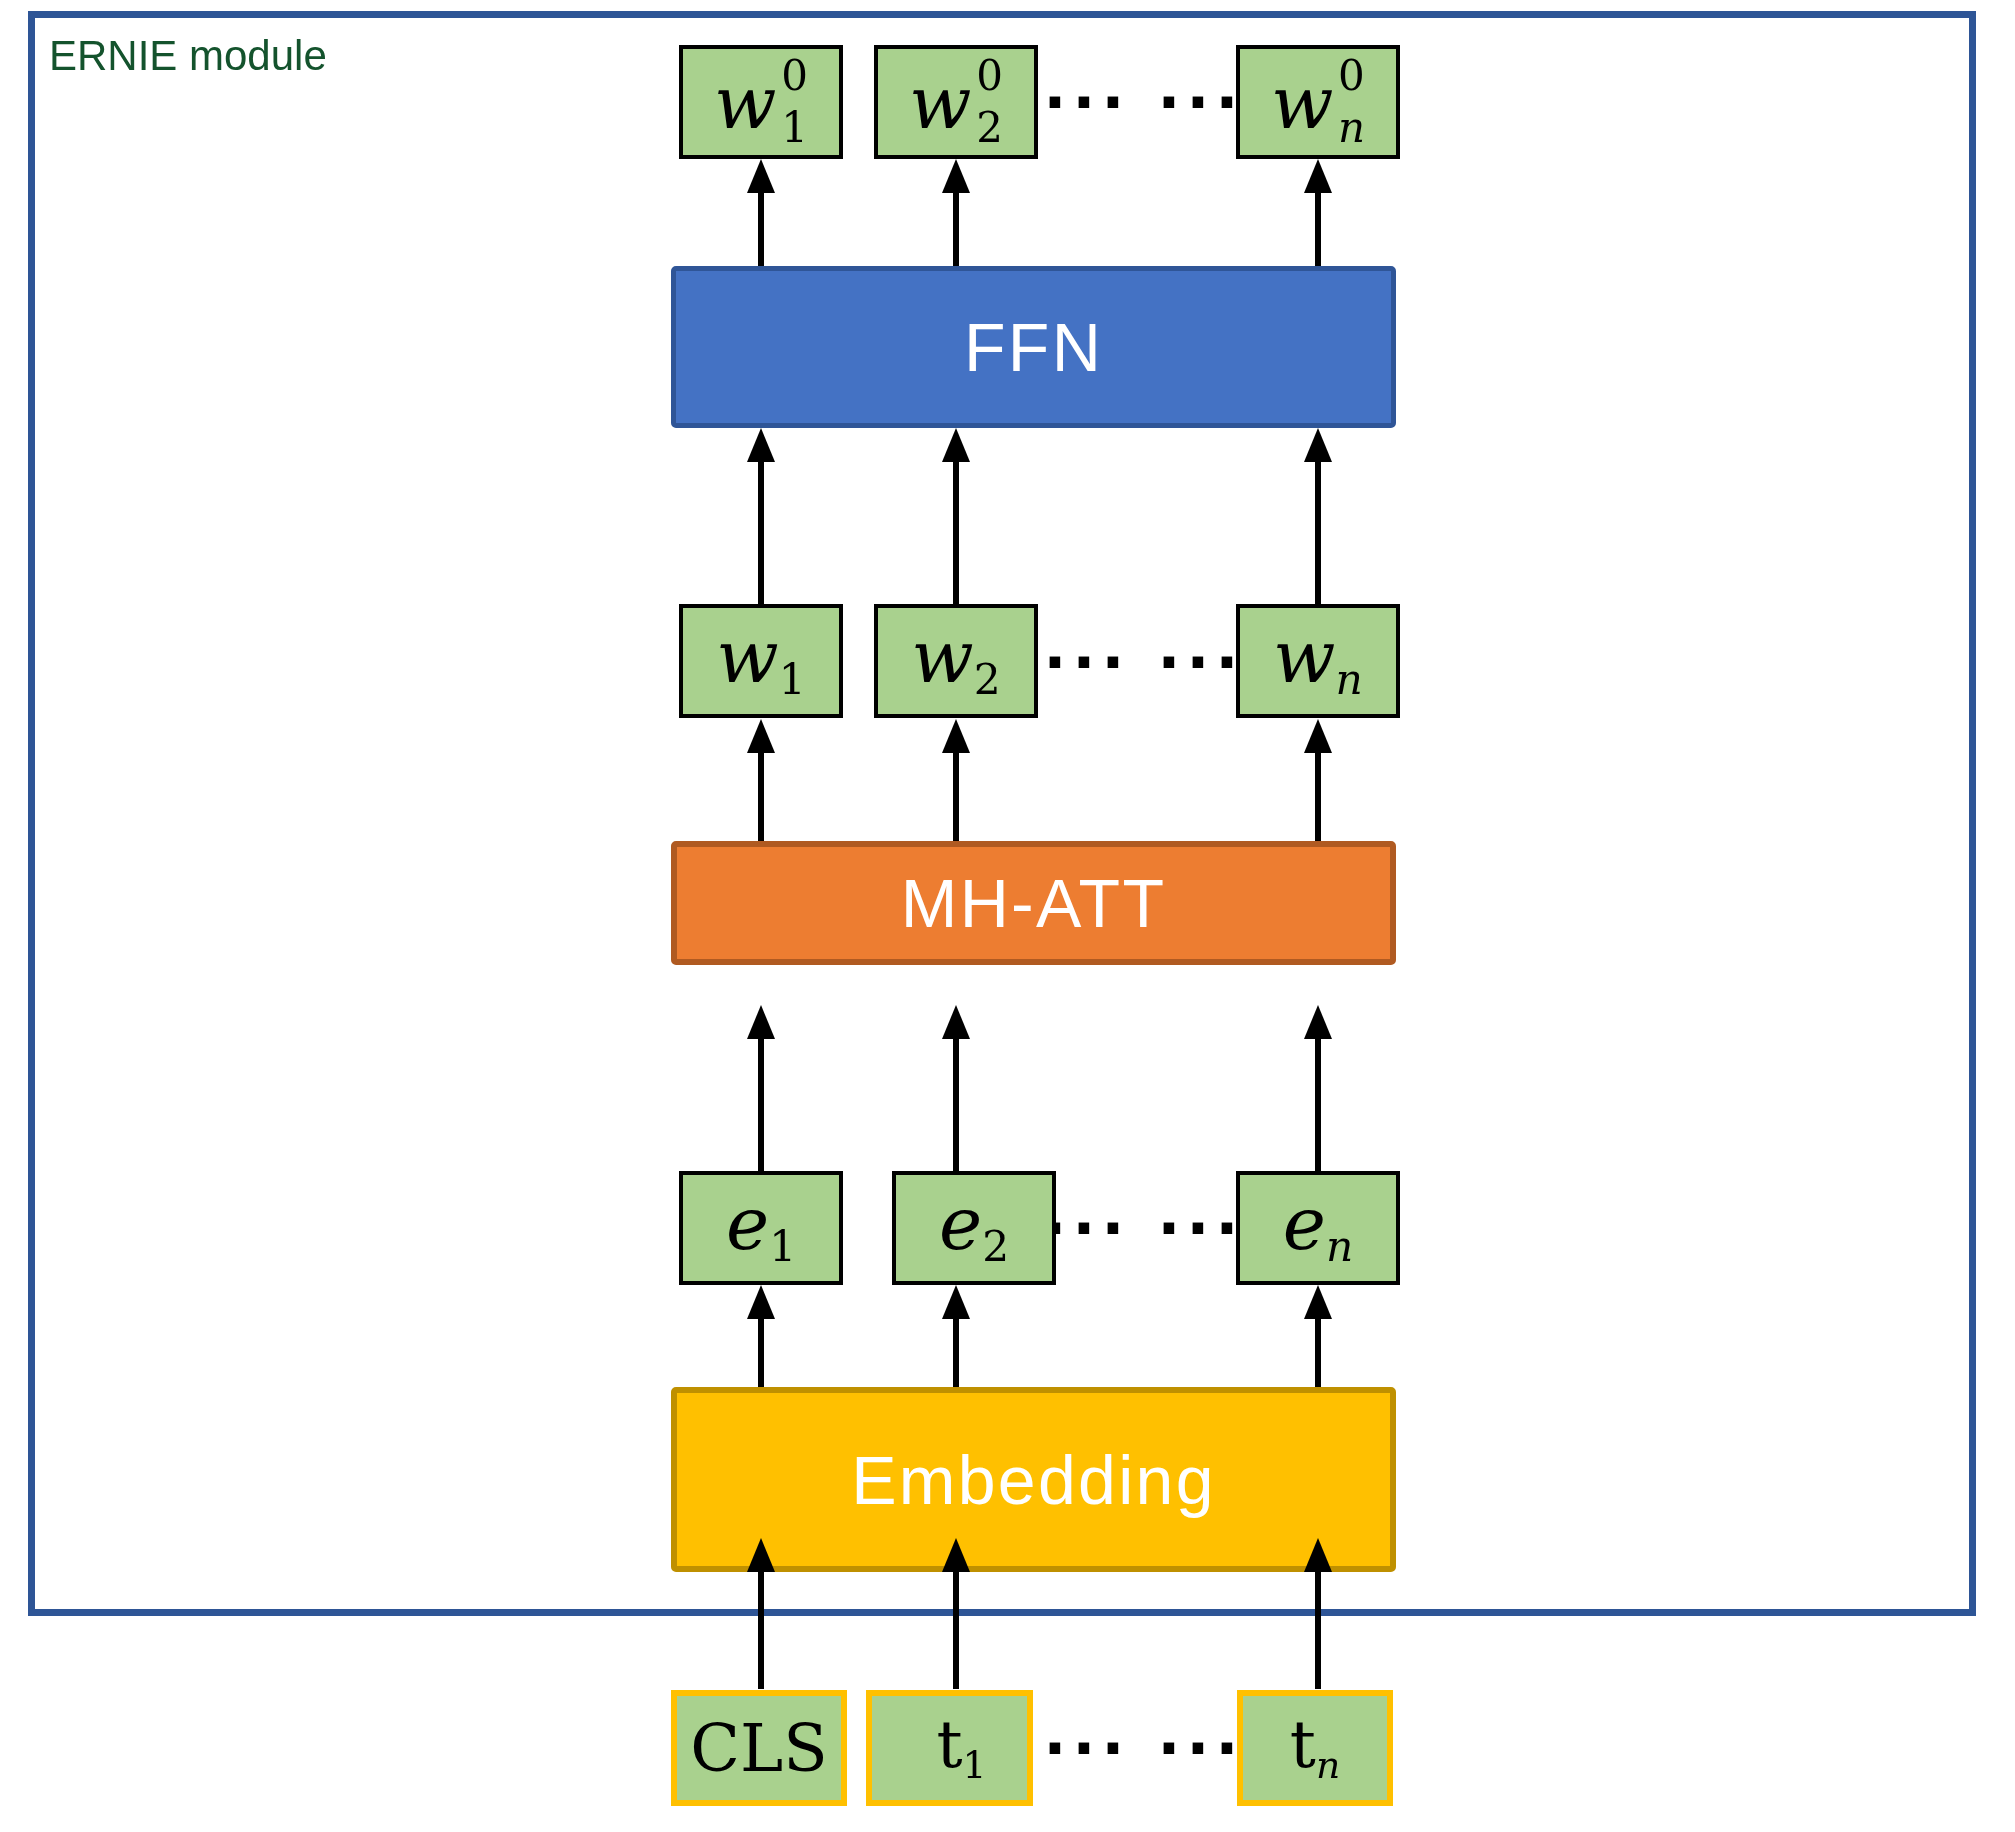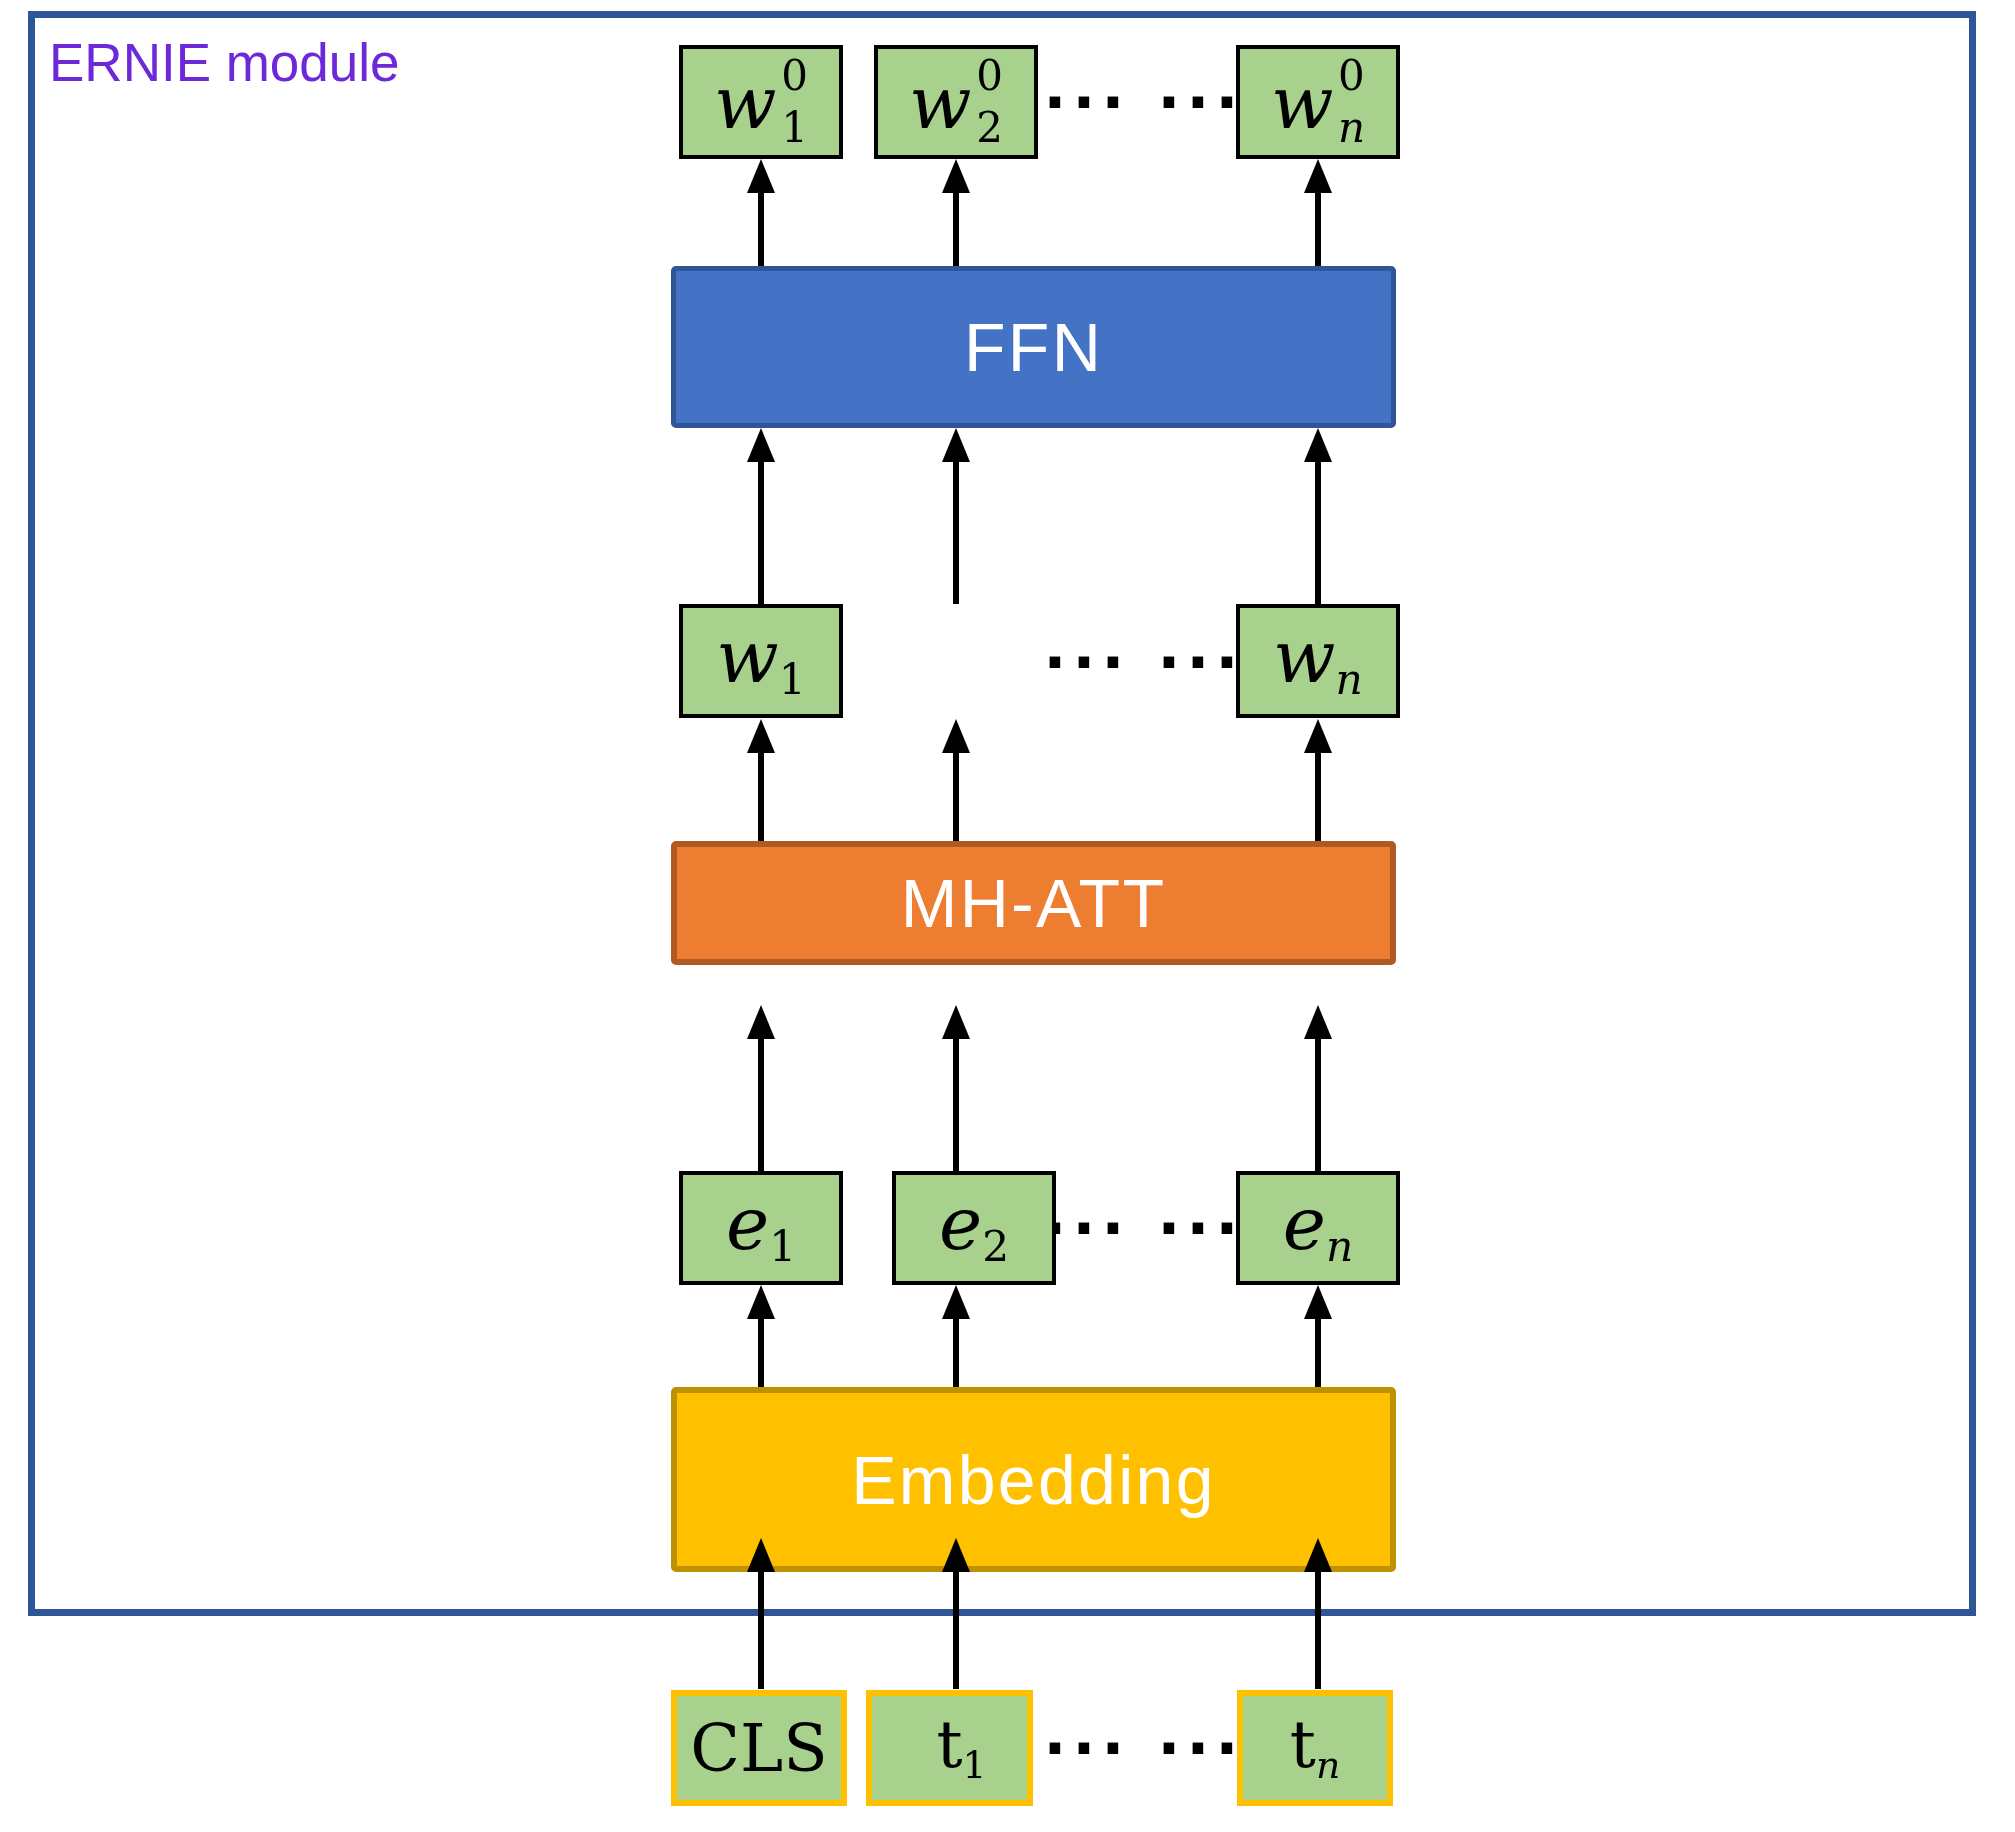--- a/index.html
+++ b/index.html
@@ -6,21 +6,21 @@
   .canvas{
     position:relative;width:2015px;height:1833px;background:#ffffff;overflow:hidden;
     font-family:"Liberation Sans",sans-serif;
   }
   
   .frame{
     position:absolute;left:28px;top:10.8px;width:1948px;height:1605px;
     border:7.7px solid #2E5596;box-sizing:border-box;background:transparent;
   }
   .title{
-    position:absolute;left:49px;top:32px;font-size:53px;color:#6d28d9;
+    position:absolute;left:49px;top:32px;font-size:42px;color:#14532d;
     font-weight:400;letter-spacing:0px;white-space:nowrap;
   }
   
   .big{
     position:absolute;left:671px;width:725px;box-sizing:border-box;
     border-radius:5px;display:flex;align-items:center;justify-content:center;
     z-index:3;
   }
   .big .biglabel{
     color:#ffffff;font-size:68px;font-weight:300;letter-spacing:2.3px;white-space:nowrap;
@@ -94,20 +94,23 @@
       </span>
   </div>
 
   <div class="big ffn">
     <span class="biglabel">FFN</span>
   </div>
 
   <div class="node" style="left:679px;top:604px;">
     <span class="mathline"><span class="it">w</span><span class="subl">1</span></span>
   </div>
+  <div class="node" style="left:874px;top:604px;">
+    <span class="mathline"><span class="it">w</span><span class="subl">2</span></span>
+  </div>
   <div class="dots" style="left:1144px;top:662px;">··· ···</div>
   <div class="node" style="left:1236px;top:604px;">
     <span class="mathline"><span class="it">w</span><span class="subl it">n</span></span>
   </div>
 
   <div class="big mhatt">
     <span class="biglabel">MH-ATT</span>
   </div>
 
   <div class="node" style="left:679px;top:1171px;">

